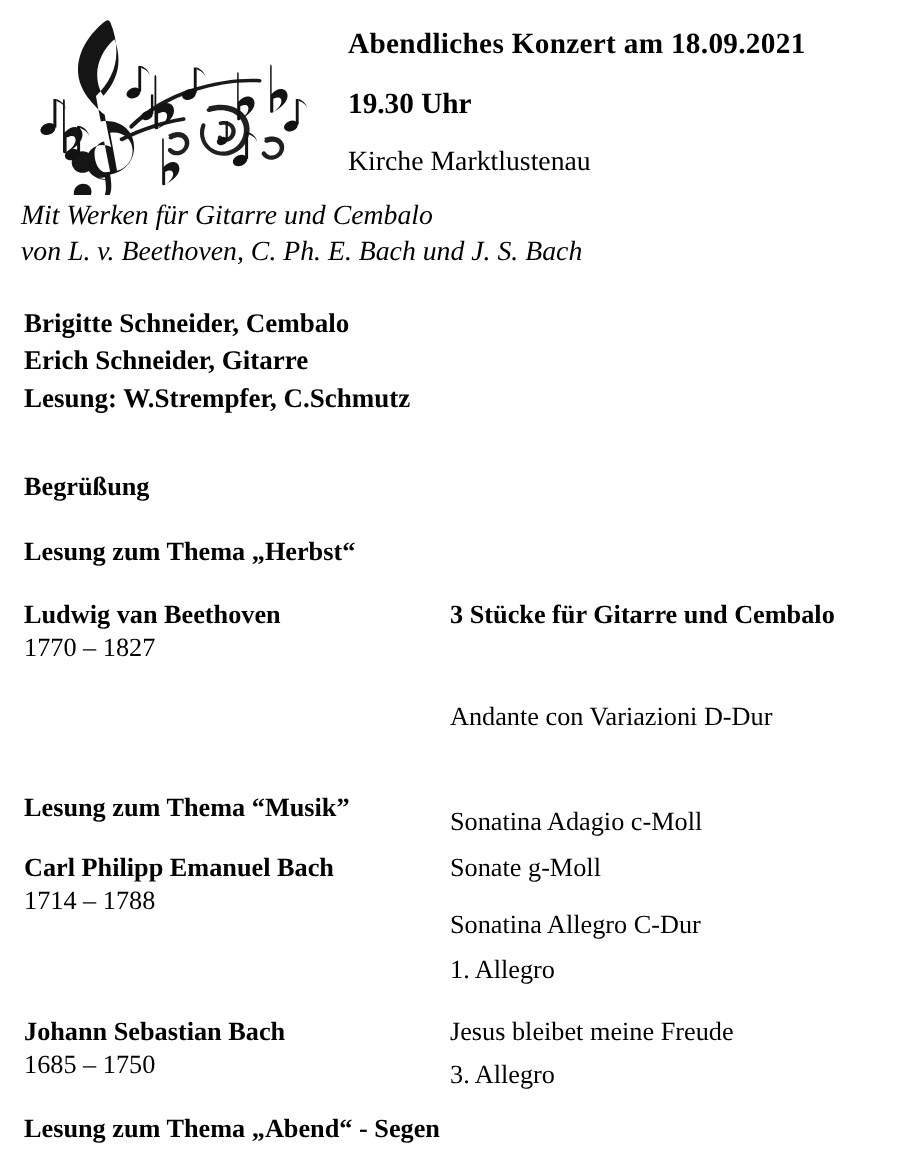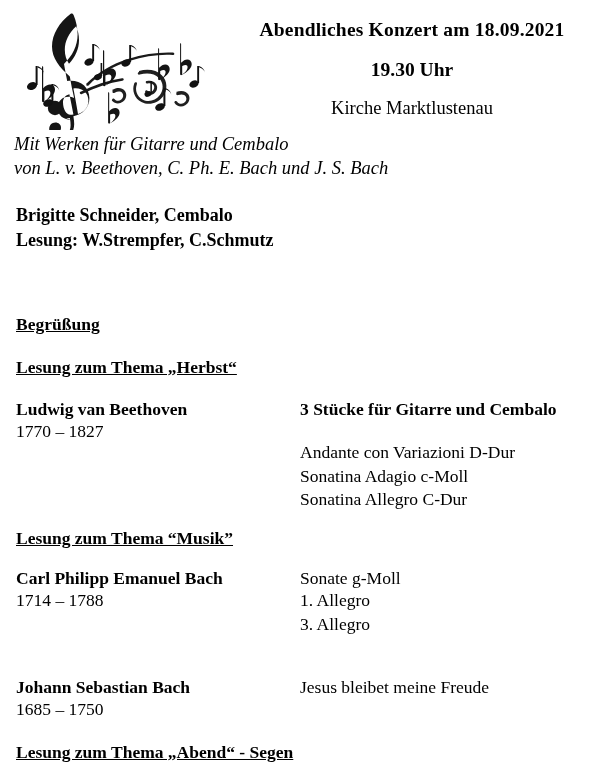--- a/index.html
+++ b/index.html
@@ -28,21 +28,21 @@
     width: 205px;
     height: 122px;
   }
   .clef-art svg { display: block; width: 100%; height: 100%; }
 
   .header-block {
     position: absolute;
     left: 232px;
     top: 18px;
     width: 360px;
-    text-align: center;
+    text-align: left;
   }
   .hdr-title {
     font-size: 19.5px;
     font-weight: bold;
     letter-spacing: 0.2px;
     line-height: 1.25;
     white-space: nowrap;
   }
   .hdr-time {
     font-size: 19.5px;
@@ -80,21 +80,20 @@
     white-space: nowrap;
   }
 
   
   .bold-line {
     position: absolute;
     left: 16px;
     font-weight: bold;
     font-size: 17.5px;
     white-space: nowrap;
-    text-decoration: underline;
   }
   #greeting  { top: 314px; }
   #reading-1 { top: 357px; }
   #reading-2 { top: 528px; }
   #reading-3 { top: 742px; text-align: center; }
 
   
   .entry { position: absolute; left: 0; width: 600px; }
   #entry-beethoven { top: 398px; }
   #entry-cpebach   { top: 567px; }
@@ -129,21 +128,21 @@
     line-height: 1.28;
     white-space: nowrap;
   }
   .work-title.bold { font-weight: bold; }
   .movements {
     font-size: 17.5px;
     line-height: 1.33;
     white-space: nowrap;
   }
   .movements.spaced { margin-top: 21px; }
-  .movements div { padding: 0; }
+  .movements div { padding: 0; margin-top: 46px; }
 </style>
 </head>
 <body>
 
 <div id="page">
 
   <div class="clef-art">
     <svg viewBox="0 0 205 122" xmlns="http://www.w3.org/2000/svg" aria-hidden="true">
       <g fill="#151515">
 
@@ -226,20 +225,21 @@
     <div class="hdr-place">Kirche Marktlustenau</div>
   </div>
 
   <div class="subtitle">
     <div>Mit Werken für Gitarre und Cembalo</div>
     <div>von L. v. Beethoven, C. Ph. E. Bach und J. S. Bach</div>
   </div>
 
   <div class="performers">
     <div>Brigitte Schneider, Cembalo</div>
+    <div>Erich Schneider, Gitarre</div>
     <div>Lesung: W.Strempfer, C.Schmutz</div>
   </div>
 
   <div class="bold-line" id="greeting">Begrüßung</div>
   <div class="bold-line" id="reading-1">Lesung zum Thema „Herbst“</div>
   <div class="bold-line" id="reading-2">Lesung zum Thema “Musik”</div>
   <div class="bold-line" id="reading-3">Lesung zum Thema „Abend“  - Segen</div>
 
   <div class="entry" id="entry-beethoven">
     <div class="col-left">

